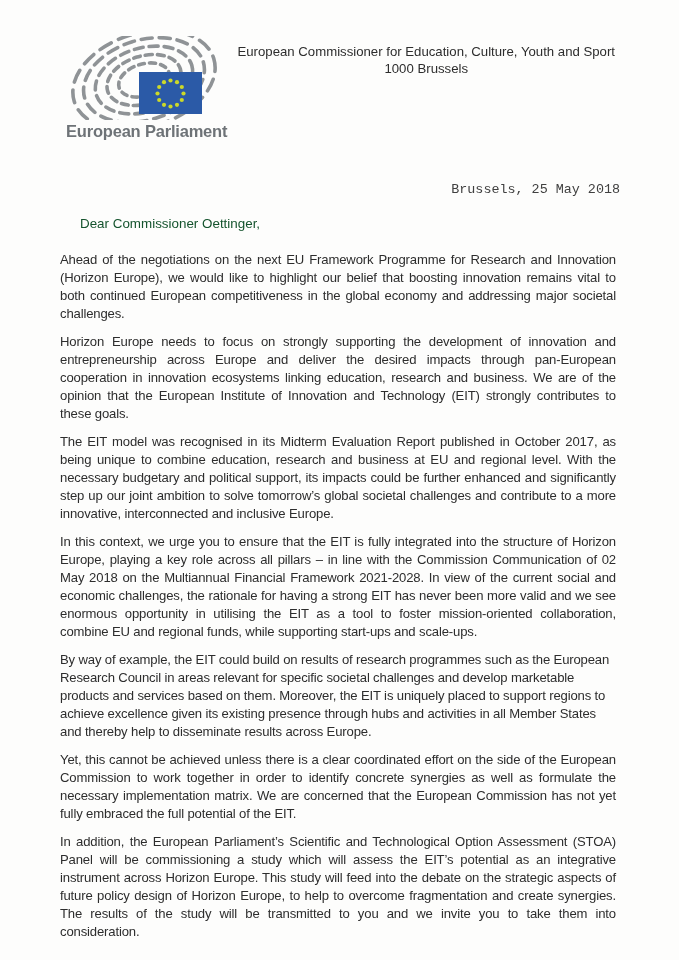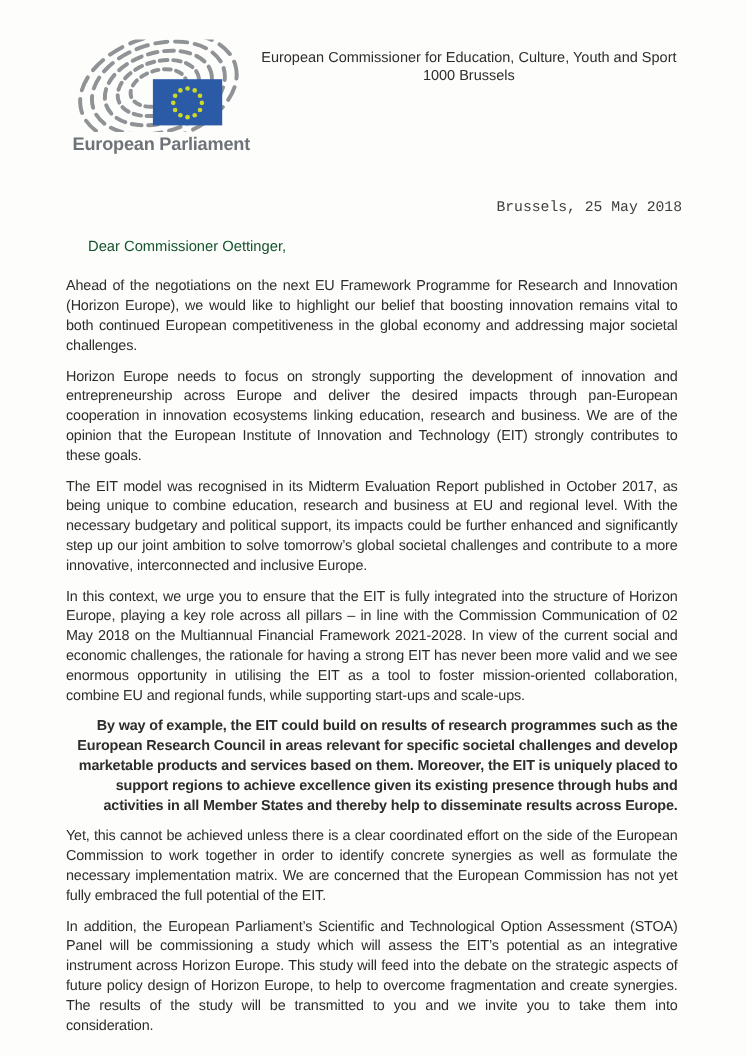--- a/index.html
+++ b/index.html
@@ -68,22 +68,21 @@
   }
   .body-text p {
     margin: 0 0 10px 0;
     font-size: 13.1px;
     line-height: 18px;
     text-align: justify;
     letter-spacing: -0.15px;
     color: #2d2d2d;
   }
   .body-text p.left-align {
-    text-align: right;
-    font-weight: bold;
+    text-align: left;
   }
 </style>
 </head>
 <body>
 
 <div class="page">
 
   <div class="logo">
     <svg width="164" height="84" viewBox="0 0 164 84" xmlns="http://www.w3.org/2000/svg">
       <g transform="rotate(-17 84 44)" stroke="#8f9396" fill="none" stroke-linecap="round">

